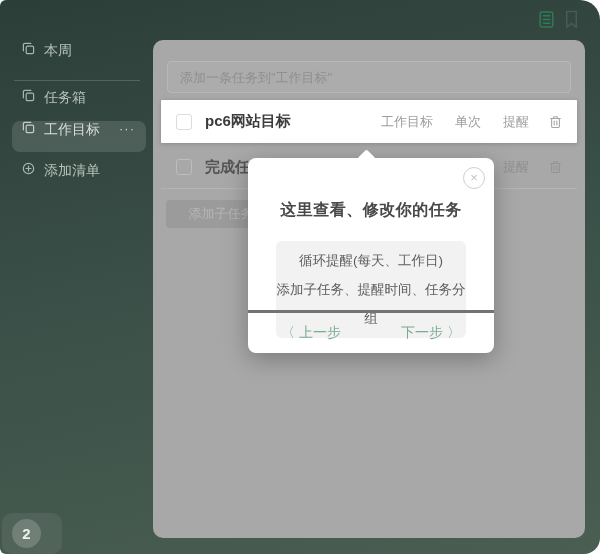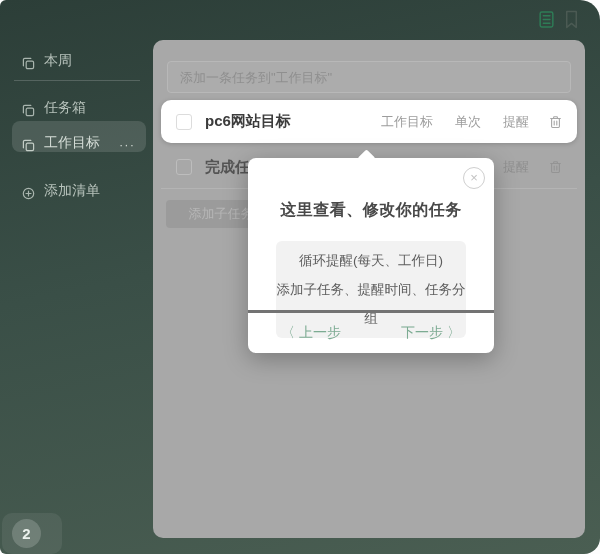--- a/index.html
+++ b/index.html
@@ -15,21 +15,21 @@
     background:linear-gradient(168deg,#2c3e38 0%,#3a4f47 45%,#4a5e52 100%);
     overflow:hidden;
   }
   
   .topbar-icon{position:absolute;top:9px;display:flex;align-items:center;justify-content:center;}
   .journal-icon{left:536px;width:20px;height:20px;}
   .bookmark-icon{left:563px;width:16px;height:20px;}
   
   .side-item{
     position:absolute;left:12px;width:138px;height:28px;
-    display:flex;align-items:flex-end;gap:9px;
+    display:flex;align-items:flex-start;gap:9px;
     color:#b7c2bb;font-size:14px;padding-left:10px;box-sizing:border-box;
     cursor:default;
   }
   .side-item .glyph{display:flex;align-items:center;color:#a9b5ae;}
   .side-item.selected{
     height:31px;background:rgba(255,255,255,0.13);
     border-radius:8px;color:#d6ded8;width:134px;
   }
   .side-item.selected .glyph{color:#c4cec7;}
   .more-dots{margin-left:auto;margin-right:11px;color:#cdd5cf;font-size:13px;letter-spacing:1px;}
@@ -44,21 +44,21 @@
     border:1px solid #b8b8b8;border-radius:4px;background:rgba(255,255,255,0.05);
     font-size:13px;color:#6e6e6e;padding:0 12px;outline:none;
     font-family:"Liberation Sans","DejaVu Sans",sans-serif;
   }
   .add-input::placeholder{color:#8f8f8f;opacity:1;}
   .task-row{
     position:absolute;left:8px;width:416px;height:43px;
     display:flex;align-items:center;box-sizing:border-box;
   }
   .task-row.highlighted{
-    top:60px;background:#ffffff;border-radius:10px;z-index:2;
+    top:60px;background:#ffffff;border-radius:1px;z-index:2;
     box-shadow:0 1px 5px rgba(0,0,0,0.18);
     text-align:center;
   }
   .task-row.dimmed{top:106px;border-bottom:1px solid #b4b4b4;}
   .checkbox{width:14px;height:14px;border-radius:3px;margin-left:15px;flex:0 0 auto;}
   .highlighted .checkbox{border:1.5px solid #dcdcdc;background:#fff;}
   .dimmed .checkbox{border:1.5px solid #bdbdbd;background:transparent;}
   .task-title{margin-left:13px;font-size:15px;font-weight:600;}
   .highlighted .task-title{color:#3c3c3c;}
   .dimmed .task-title{color:#545454;}
@@ -162,21 +162,21 @@
     <span class="glyph">
       <svg width="13" height="13" viewBox="0 0 14 14" fill="none" stroke="currentColor" stroke-width="1.3" stroke-linecap="round">
         <rect x="4.5" y="4.5" width="8" height="8" rx="1.5"></rect>
         <path d="M9.5 1.5 H3 a1.5 1.5 0 0 0 -1.5 1.5 V9.5"></path>
       </svg>
     </span>
     <span>工作目标</span>
     <span class="more-dots">···</span>
   </div>
 
-  <div class="side-item" style="top:172px;">
+  <div class="side-item" style="top:162px;">
     <span class="glyph">
       <svg width="13" height="13" viewBox="0 0 14 14" fill="none" stroke="currentColor" stroke-width="1.3" stroke-linecap="round">
         <circle cx="7" cy="7" r="5.6"></circle>
         <path d="M7 4.3 v5.4 M4.3 7 h5.4"></path>
       </svg>
     </span>
     <span>添加清单</span>
   </div>
 
   <div class="panel">

